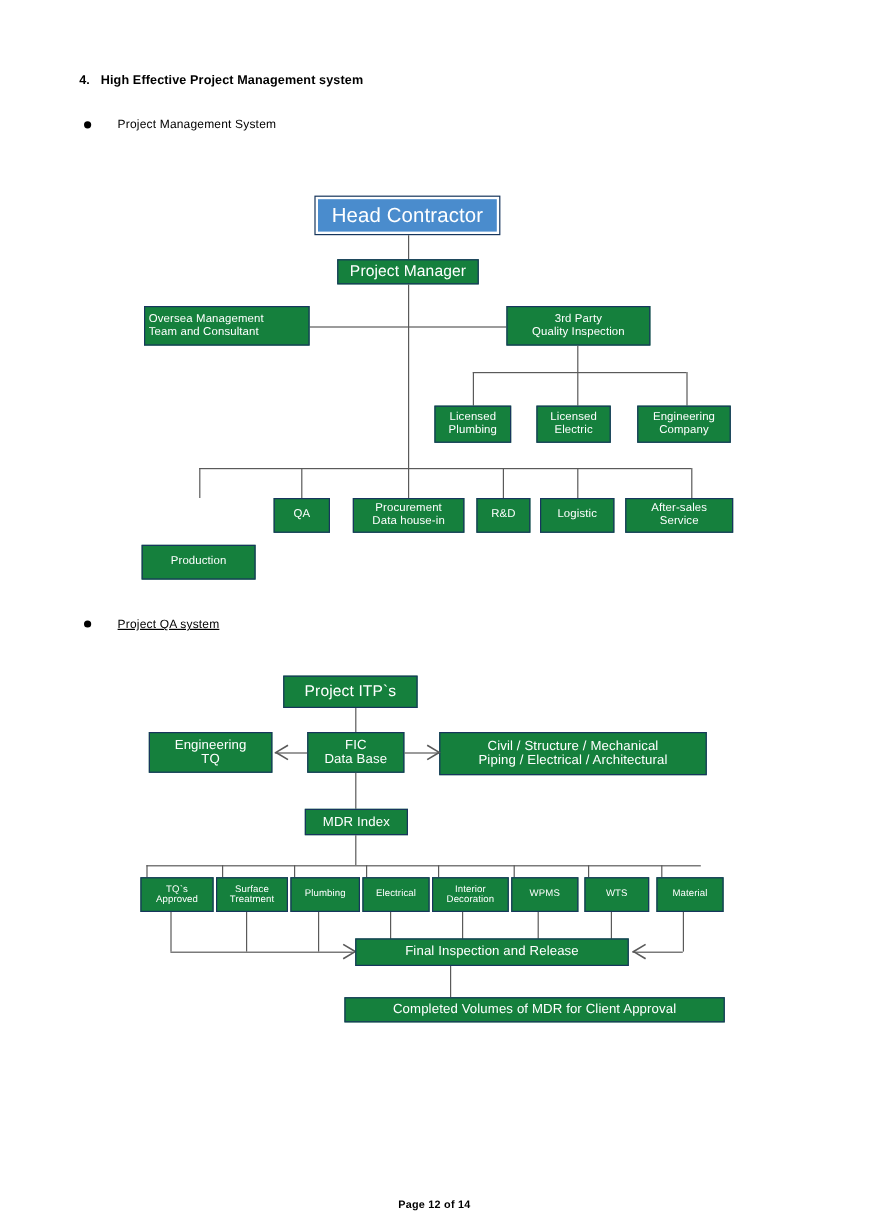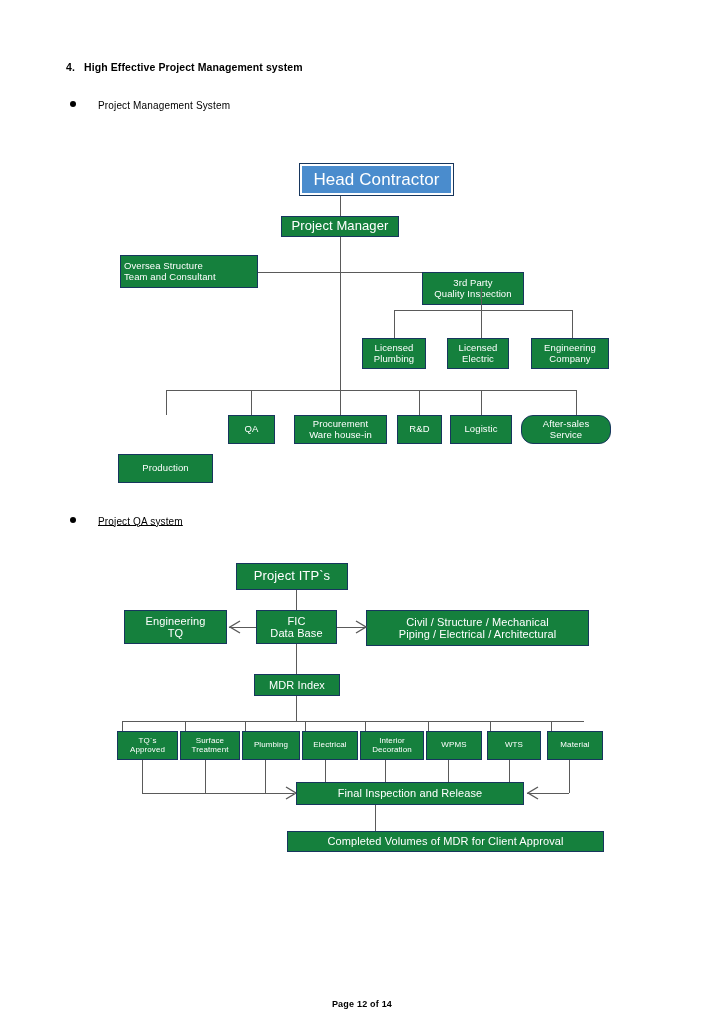--- a/index.html
+++ b/index.html
@@ -89,21 +89,20 @@
     letter-spacing: .1px;
     overflow: hidden;
   }
   .node .lbl { display: block; width: 100%; }
 
   .node.pad { padding: 2px 3px; }
   .node.outlined {
     border: 1.5px solid #17365d;
     background: #ffffff;
     padding: 2px;
-    margin-left: 37px;
   }
   .node.outlined > .inner {
     width: 100%;
     height: 100%;
     background: #4a8ccd;
     display: flex;
     align-items: center;
     justify-content: center;
   }
 
@@ -139,26 +138,26 @@
   <div class="node pad" style="left:281px; top:216px; width:118px; height:21px;">
     <span class="lbl sz-lg">Project Manager</span>
   </div>
 
   <div class="ln v" style="left:340px; top:237px; height:153px;"></div>
 
   <div class="ln h" style="left:258px; top:272px; width:164px;"></div>
 
   <div class="node pad left-align" style="left:120px; top:255px; width:138px; height:33px;">
     <span class="lbl sz-sm">
-      <span>Oversea Structure</span><br>
+      <span>Oversea Management</span><br>
       <span>Team and Consultant</span>
     </span>
   </div>
 
-  <div class="node pad" style="left:422px; top:255px; width:102px; height:33px;margin-top:17px;">
+  <div class="node pad" style="left:422px; top:255px; width:120px; height:33px;">
     <span class="lbl sz-sm">
       <span>3rd Party</span><br>
       <span>Quality Inspection</span>
     </span>
   </div>
 
   <div class="ln v" style="left:481px; top:288px; height:22px;"></div>
   <div class="ln h" style="left:394px; top:310px; width:178px;"></div>
   <div class="ln v" style="left:394px; top:310px; height:28px;"></div>
   <div class="ln v" style="left:481px; top:310px; height:28px;"></div>
@@ -193,30 +192,30 @@
 
   <div class="node pad" style="left:118px; top:415px; width:95px; height:29px;margin-top:39px;">
     <span class="lbl sz-sm">Production</span>
   </div>
   <div class="node pad" style="left:228px; top:415px; width:47px; height:29px;">
     <span class="lbl sz-sm">QA</span>
   </div>
   <div class="node pad" style="left:294px; top:415px; width:93px; height:29px;">
     <span class="lbl sz-sm">
       <span>Procurement</span><br>
-      <span>Ware house-in</span>
+      <span>Data house-in</span>
     </span>
   </div>
   <div class="node pad" style="left:397px; top:415px; width:45px; height:29px;">
     <span class="lbl sz-sm">R&amp;D</span>
   </div>
   <div class="node pad" style="left:450px; top:415px; width:62px; height:29px;">
     <span class="lbl sz-sm">Logistic</span>
   </div>
-  <div class="node pad" style="left:521px; top:415px; width:90px; height:29px;border-radius:12px;">
+  <div class="node pad" style="left:521px; top:415px; width:90px; height:29px;">
     <span class="lbl sz-sm">
       <span>After-sales</span><br>
       <span>Service</span>
     </span>
   </div>
 </div>
 
 <div class="bullet-row" style="left:70px; top:515px;text-decoration:underline;">
   <span class="dot"></span><span class="btext">Project QA system</span>
 </div>

